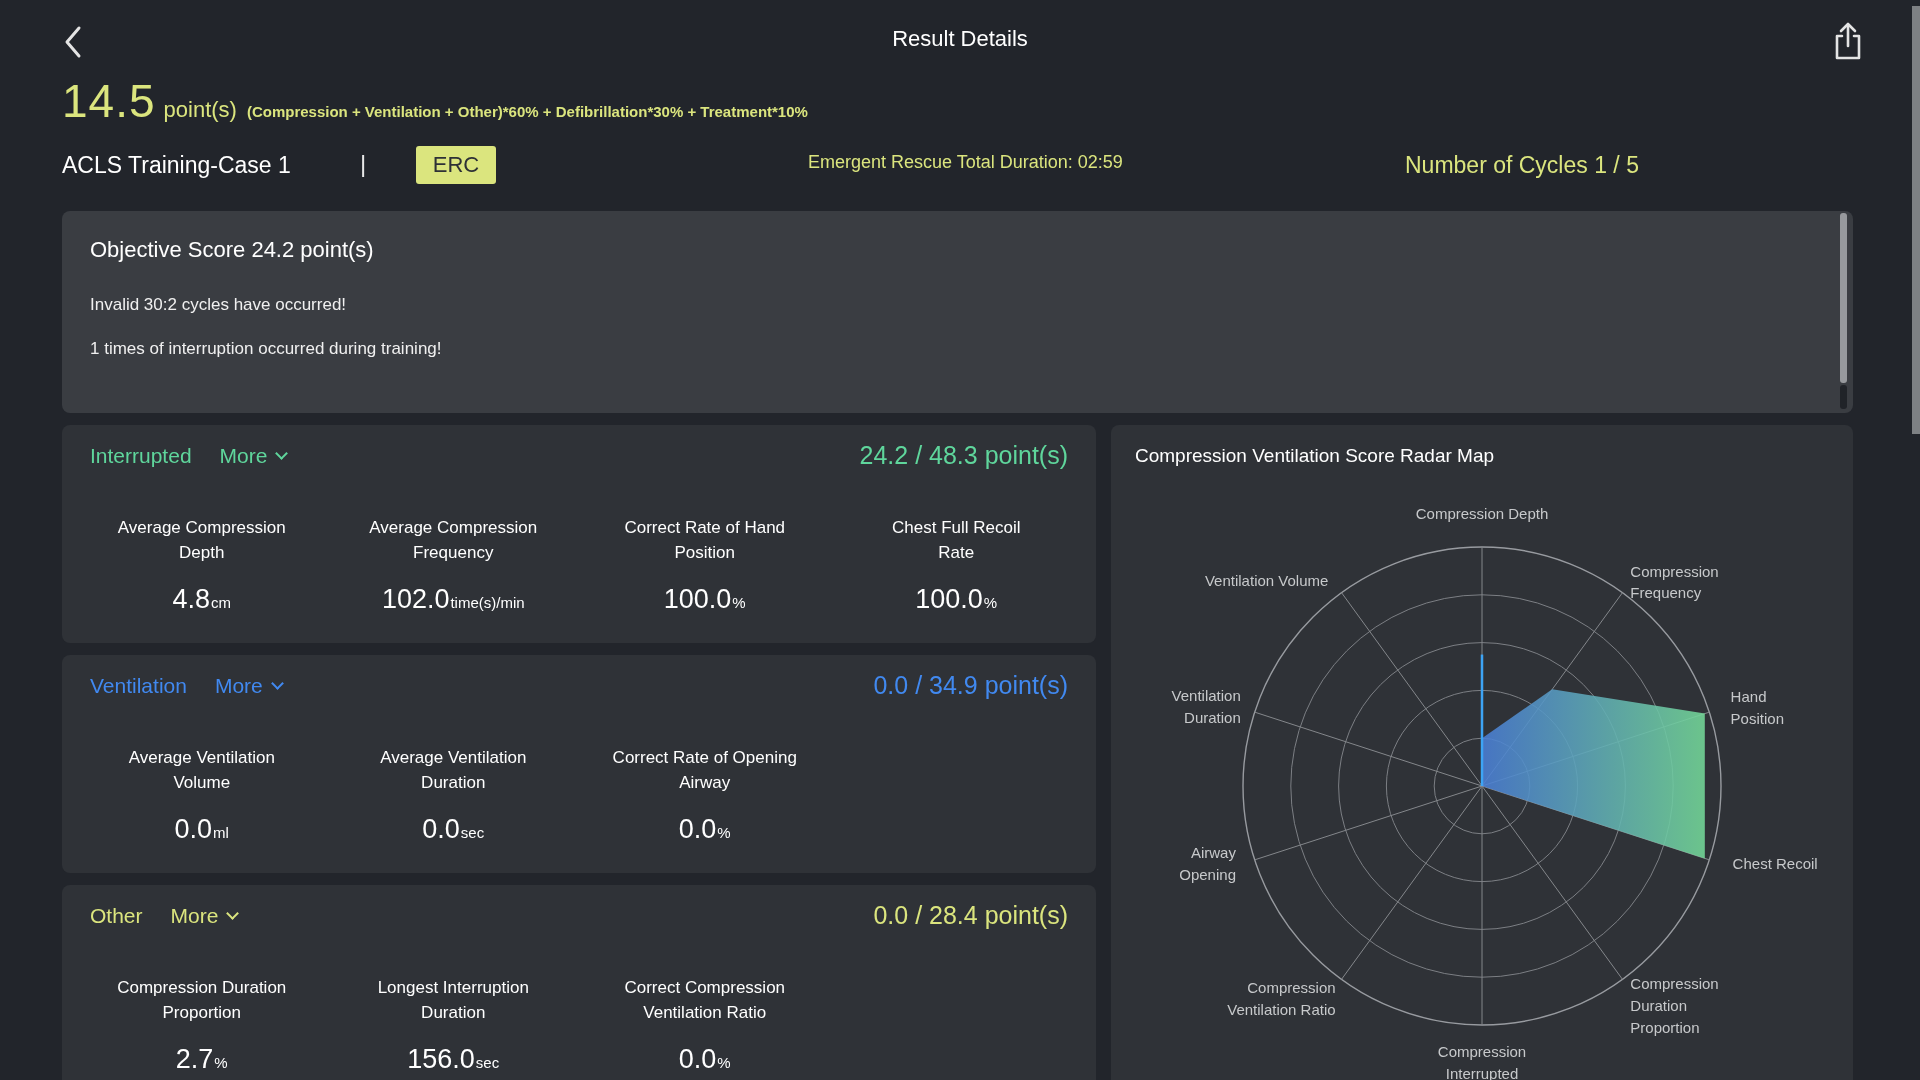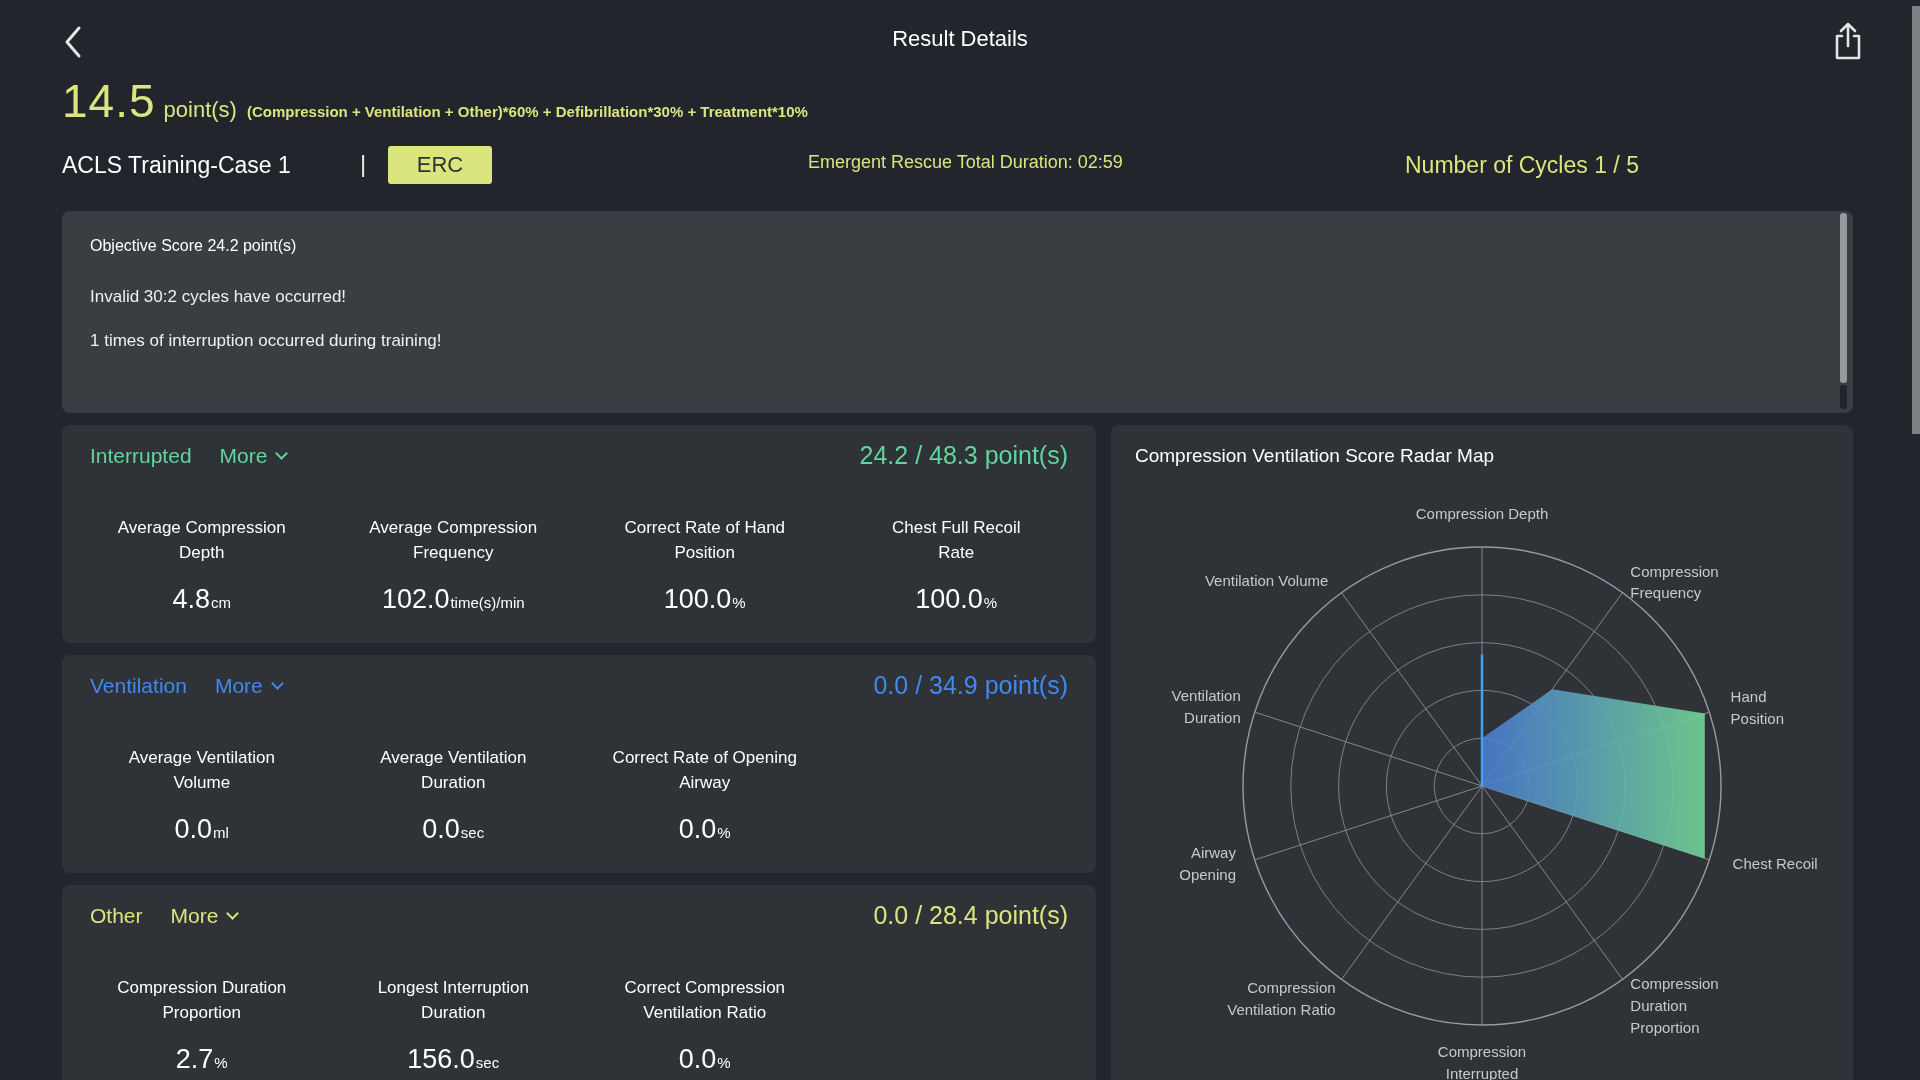--- a/index.html
+++ b/index.html
@@ -16,28 +16,28 @@
   .share-btn { position:absolute; left:1828px; top:20px; width:40px; height:44px; cursor:pointer; }
   
   .score-row { position:absolute; left:62px; top:74px; display:flex; align-items:baseline; color:var(--yellow); }
   .score-big { font-size:46px; font-weight:500; letter-spacing:1px; }
   .score-unit { font-size:22px; margin-left:8px; }
   .score-formula { font-size:15px; font-weight:700; margin-left:10px; }
   
   .info-row { position:absolute; left:0; top:146px; width:1920px; height:40px; }
   .case-name { position:absolute; left:62px; top:6px; font-size:23px; color:#ffffff; }
   .case-sep { position:absolute; left:360px; top:4px; font-size:24px; color:#e8e8e8; }
-  .guideline-badge { position:absolute; left:388px; top:0; width:104px; height:38px;
+  .guideline-badge { position:absolute; left:416px; top:0; width:80px; height:38px;
     background:var(--yellow); color:#2e3136; font-size:22px; display:flex; align-items:center; justify-content:center; border-radius:3px; }
   .duration-text { position:absolute; left:808px; top:6px; font-size:18px; color:var(--yellow); }
   .cycles-text { position:absolute; left:1405px; top:6px; font-size:23px; color:var(--yellow); }
   
   .objective-panel { position:absolute; left:62px; top:211px; width:1791px; height:202px;
     background:#3a3d42; border-radius:8px; padding:26px 40px 0 28px; }
-  .objective-title { font-size:16px; font-weight:500; margin-bottom:32px; }
+  .objective-title { font-size:22px; font-weight:500; margin-bottom:32px; }
   .objective-msg { font-size:17px; color:#f0f0f0; margin-bottom:24px; }
   .obj-scrollbar { position:absolute; right:6px; top:2px; width:7px; height:196px; }
   .obj-thumb { position:absolute; top:0; width:7px; height:170px; background:#97999d; border-radius:3px; }
   .obj-track-end { position:absolute; top:172px; width:7px; height:24px; background:#202328; border-radius:3px; }
   
   .card { position:absolute; background:#2f3237; border-radius:8px; }
   .metric-card { left:62px; width:1034px; height:218px; }
   #card-compression { top:425px; }
   #card-ventilation { top:655px; }
   #card-other { top:885px; height:218px; }

